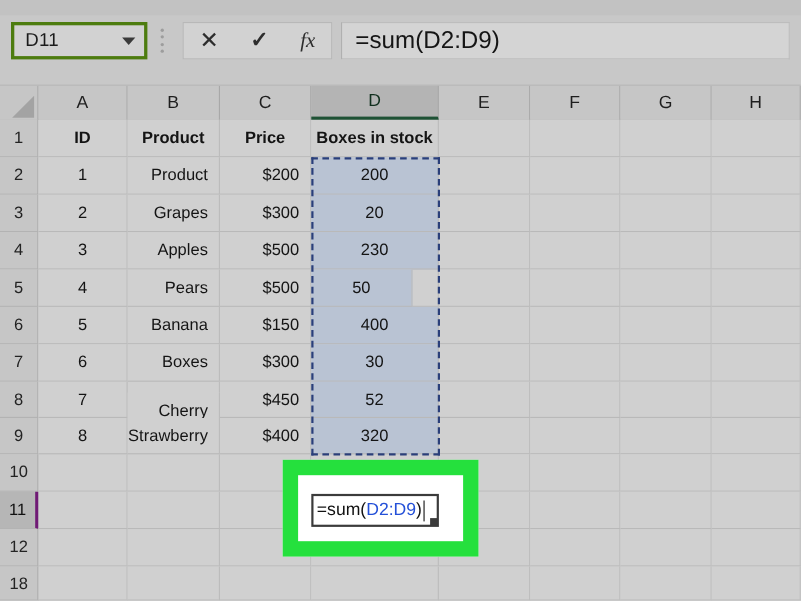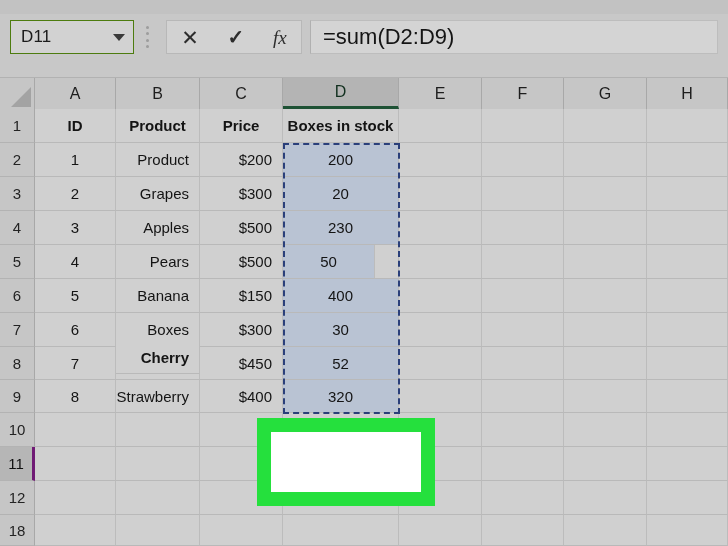--- a/index.html
+++ b/index.html
@@ -36,21 +36,21 @@
     position: absolute;
     left: 0; top: 0; right: 0; height: 14px;
     background: #c2c2c2;
   }
 
   .name-box {
     position: absolute;
     left: 10px; top: 20px;
     width: 124px; height: 34px;
     background: #d2d2d2;
-    border: 1px solid #4d7c0f;
+    border: 3px solid #4d7c0f;
     box-sizing: border-box;
     display: flex;
     align-items: center;
     padding: 0 6px 0 10px;
   }
   .name-box-text {
     flex: 1;
     font-size: 17px;
     color: #1b1b1b;
     letter-spacing: .2px;
@@ -411,28 +411,34 @@
         <div class="gridcell c-center range-sel" style="left: 283px; top: 167px; width: 92px; height: 34px;">50</div>
         <div class="gridcell c-center" style="left: 35px; top: 201px; width: 81px; height: 34px;">5</div>
         <div class="gridcell c-right" style="left: 116px; top: 201px; width: 84px; height: 34px;">Banana</div>
         <div class="gridcell c-right" style="left: 200px; top: 201px; width: 83px; height: 34px;">$150</div>
         <div class="gridcell c-center range-sel" style="left: 283px; top: 201px; width: 116px; height: 34px;">400</div>
         <div class="gridcell c-center" style="left: 35px; top: 235px; width: 81px; height: 34px;">6</div>
         <div class="gridcell c-right" style="left: 116px; top: 235px; width: 84px; height: 34px;">Boxes</div>
         <div class="gridcell c-right" style="left: 200px; top: 235px; width: 83px; height: 34px;">$300</div>
         <div class="gridcell c-center range-sel" style="left: 283px; top: 235px; width: 116px; height: 34px;">30</div>
         <div class="gridcell c-center" style="left: 35px; top: 269px; width: 81px; height: 33px;">7</div>
-        <div class="gridcell c-right" style="left: 116px; top: 263px; width: 84px; height: 33px; font-weight: bold;">Cherry</div>
+        <div class="gridcell c-right" style="left: 116px; top: 279px; width: 84px; height: 33px;">Cherry</div>
         <div class="gridcell c-right" style="left: 200px; top: 269px; width: 83px; height: 33px;">$450</div>
         <div class="gridcell c-center range-sel" style="left: 283px; top: 269px; width: 116px; height: 33px;">52</div>
         <div class="gridcell c-center" style="left: 35px; top: 302px; width: 81px; height: 33px;">8</div>
         <div class="gridcell c-right" style="left: 116px; top: 302px; width: 84px; height: 33px;">Strawberry</div>
         <div class="gridcell c-right" style="left: 200px; top: 302px; width: 83px; height: 33px;">$400</div>
         <div class="gridcell c-center range-sel" style="left: 283px; top: 302px; width: 116px; height: 33px;">320</div>
       </div>
 
     <div class="range-outline" style="left:283px; top:65px; width:117px; height:271px;"></div>
 
     <div class="annot-box" style="left:257px; top:340px; width:178px; height:88px;"></div>
 
+    <div class="edit-cell" style="left:283px; top:371px; width:116px; height:30px;">
+      <span>=sum(</span>
+        <span class="ref-blue">D2:D9</span>
+        <span>)</span>
+        <span class="caret"></span>
+    </div>
 
   </div>
 </div>
 
 </body></html>

